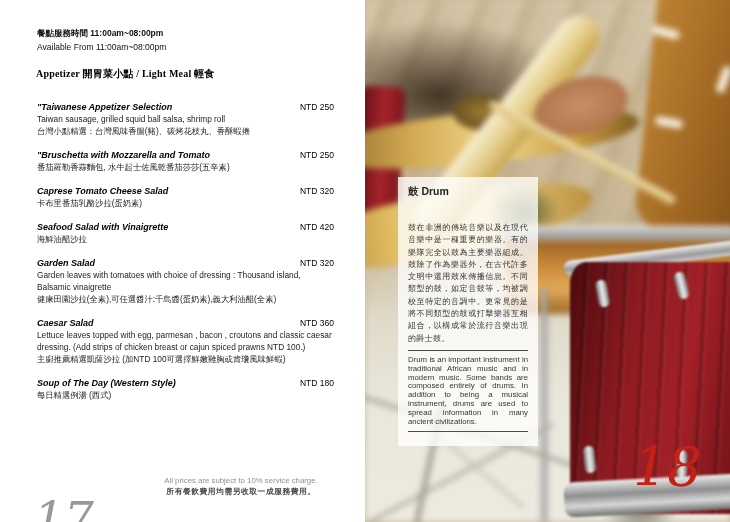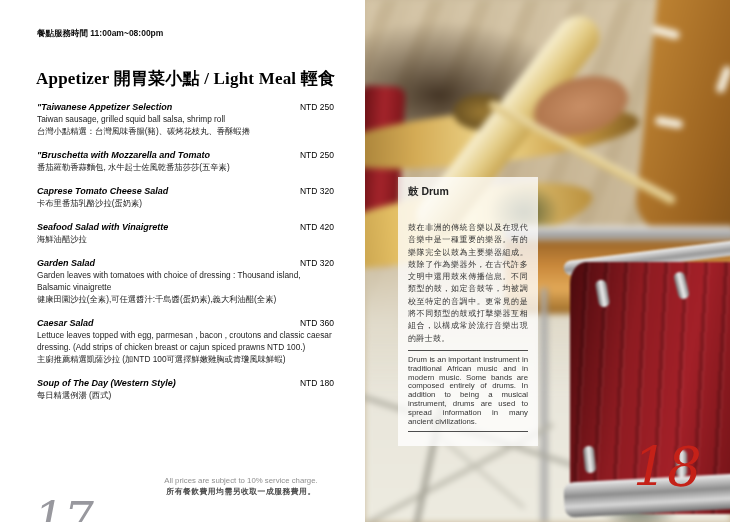--- a/index.html
+++ b/index.html
@@ -5,21 +5,21 @@
   * { margin:0; padding:0; box-sizing:border-box; }
   html,body { width:730px; height:522px; }
   body { font-family:"Liberation Sans", sans-serif; background:#ffffff; position:relative; overflow:hidden; }
   .canvas { position:absolute; left:0; top:0; width:730px; height:522px; background:#fff; }
 
   
   .left-page { position:absolute; left:0; top:0; width:365px; height:522px; background:#fff; }
   .service-hours { position:absolute; left:37px; top:27px; font-size:8.5px; line-height:1.6; color:#111; }
   .service-hours .zh { font-weight:700; }
   .section-title { position:absolute; left:36px; top:67px; font-family:"Liberation Serif", serif;
-                   font-size:17px; font-weight:700; color:#000; letter-spacing:0.2px; }
+                   font-size:10px; font-weight:700; color:#000; letter-spacing:0.2px; }
   .items { position:absolute; left:37px; top:101px; width:297px; }
   .menu-item { margin-bottom:11px; }
   .item-head { display:flex; justify-content:space-between; align-items:baseline; }
   .item-name { font-size:9px; font-weight:700; font-style:italic; color:#000; line-height:12px; }
   .item-price { font-size:8.5px; color:#000; line-height:12px; white-space:nowrap; }
   .item-desc-en { font-size:8.3px; color:#1c1c1c; line-height:12px; }
   .item-desc-zh { font-size:8.3px; color:#1c1c1c; line-height:13px; }
   .page-number-left { position:absolute; left:34px; top:450px; font-family:"DejaVu Serif", serif;
                       font-style:italic; font-size:47px; color:#98989e;margin-top:41px; }
   .footer-note { position:absolute; left:156px; top:475px; width:170px; text-align:center; }
@@ -98,20 +98,21 @@
     font-style:italic; font-size:54px; color:#c52118; }
 </style>
 </head>
 <body>
 
 <div class="canvas">
 
   <div class="left-page">
     <div class="service-hours">
       <div class="zh">餐點服務時間 11:00am~08:00pm</div>
+      <div class="en">Available From 11:00am~08:00pm</div>
     </div>
 
     <h1 class="section-title">Appetizer 開胃菜小點 / Light Meal 輕食</h1>
 
     <div class="items">
 
       <div class="menu-item">
         <div class="item-head">
           <span class="item-name">"Taiwanese Appetizer Selection</span>
           <span class="item-price">NTD 250</span>

